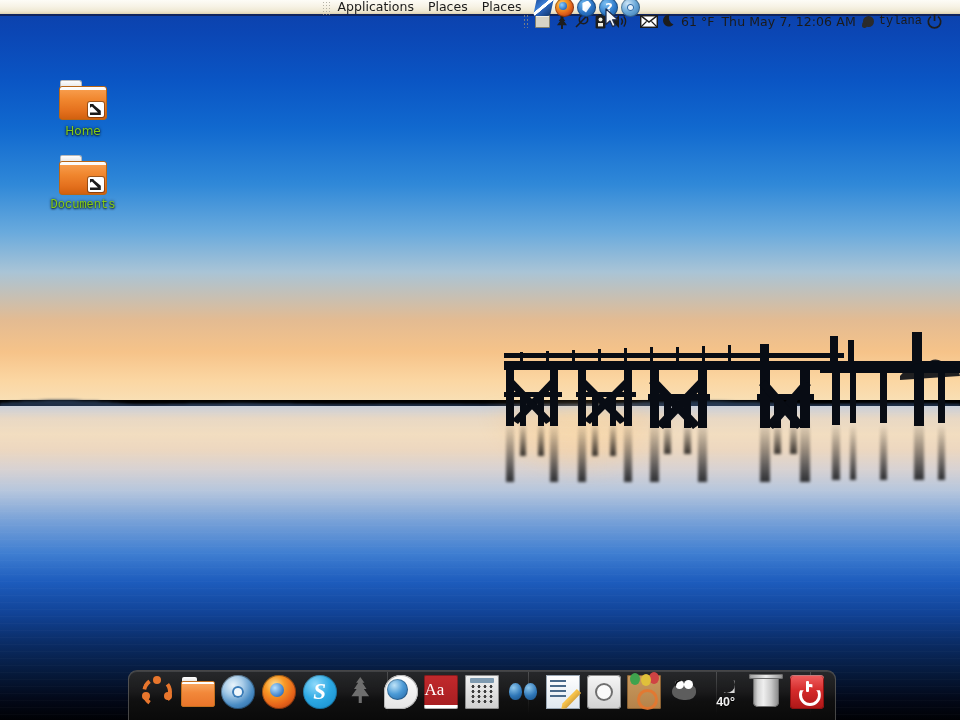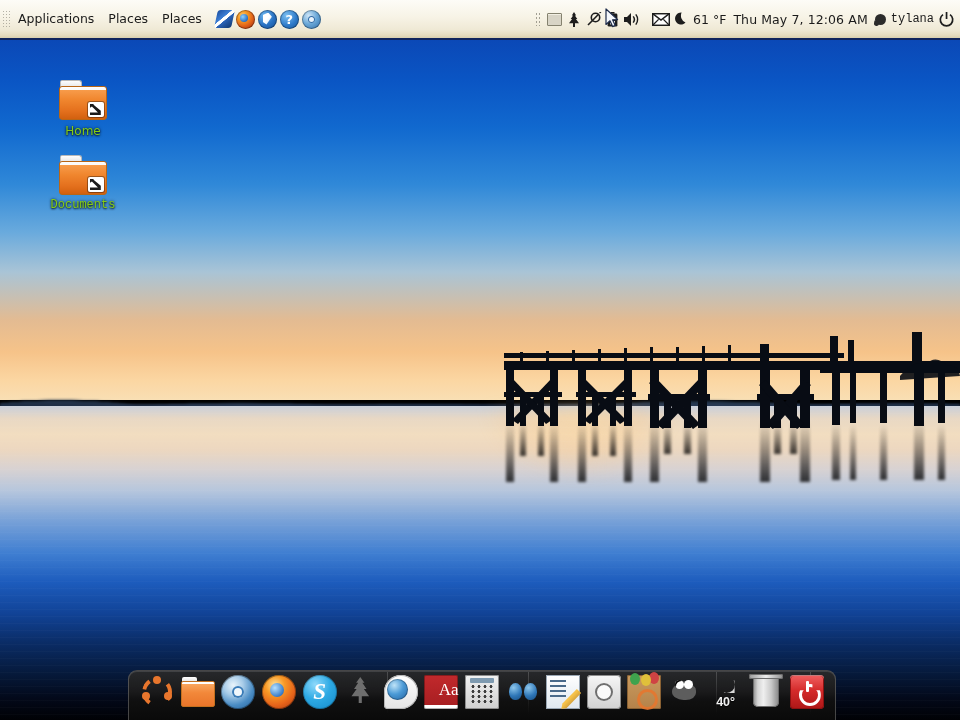--- a/index.html
+++ b/index.html
@@ -74,26 +74,27 @@
     background:radial-gradient(ellipse 130px 100px at 50% 0%,
       rgba(255,214,150,0.55) 0%, rgba(255,200,130,0.25) 45%, rgba(255,190,120,0) 75%);
     filter:blur(6px);
   }
 
   
   #pier { position:absolute; left:0; top:0; width:960px; height:720px; pointer-events:none; }
 
   
   #top-panel {
-    position:absolute; left:0; top:0; width:960px; height:40px;
+    position:absolute; left:0; top:0; width:960px; height:16px;
     background:linear-gradient(to bottom,#fdfcf7 0%,#f7f3e6 45%,#efe9d5 78%,#e6dcc0 92%,#d9cfae 100%);
     border-bottom:2px solid #10245c;
     display:flex; align-items:center;
     font-size:12.5px; color:#1b1b1b;
     z-index:50;
+    flex-direction:column;
   }
   .panel-grip {
     width:9px; height:18px; margin-left:2px;
     background-image:radial-gradient(circle, #9d9a8e 0.8px, transparent 1px);
     background-size:3px 3px; opacity:.75;
   }
   .menu-item {
     padding:3px 7px; cursor:default; line-height:16px;
     font-size:12.5px; white-space:nowrap;
   }
@@ -128,21 +129,21 @@
   }
   .lnch-chromium {
     background:radial-gradient(circle at 35% 30%,#cfe6f7 0%,#6ba9d9 45%,#2d6ba8 100%);
     box-shadow:inset 0 0 0 1px rgba(0,0,0,.3);
   }
   .lnch-chromium::after{
     content:""; position:absolute; left:6px; top:6px; width:7px; height:7px; border-radius:50%;
     background:#e9f3fb; box-shadow:inset 0 0 0 1px #2d6ba8;
   }
 
-  #panel-right { margin-left:auto; display:flex; align-items:center; gap:5px; padding-right:6px; height:100%; }
+  #panel-right { margin-left:auto; display:flex; align-items:center; gap:5px; padding-right:18px; height:100%; }
   .tray-grip {
     width:7px; height:14px;
     background-image:radial-gradient(circle,#8d8a7e 0.7px, transparent 1px);
     background-size:3px 4px; opacity:.8;
   }
   .tray-icon { display:flex; align-items:center; justify-content:center; height:20px; }
   .win-box { width:15px; height:13px; background:#d8d4c6; border:1px solid #85826f; border-radius:1px;
              box-shadow:inset 0 1px 0 #f2efe3; }
   .clock { font-size:12.5px; white-space:nowrap; padding:0 2px; letter-spacing:.1px; }
   .temp { font-size:12.5px; white-space:nowrap; }
@@ -265,21 +266,21 @@
   }
   .di-globechat::after{
     content:""; position:absolute; left:3px; top:4px; width:21px; height:21px; border-radius:50%;
     background:radial-gradient(circle at 35% 30%,#bfe3f7 0%,#4b9ad6 45%,#1f5f9e 100%);
     box-shadow:inset 0 0 0 1px rgba(0,0,0,.25);
   }
   .di-dict {
     background:linear-gradient(to bottom,#c2292c 0%,#a81f22 88%, #ffffff 88%, #ffffff 100%);
     border-radius:2px; box-shadow:inset 0 0 0 1px rgba(0,0,0,.3);
     color:#fff; font-family:"Liberation Serif", serif; font-size:17px;
-    text-align:right; line-height:30px;
+    text-align:left; line-height:30px;
   }
   .di-calc {
     background:linear-gradient(to bottom,#f2f2f2,#cfcfcf);
     border-radius:2px; box-shadow:inset 0 0 0 1px #8e8e8e;
   }
   .di-calc::after{
     content:""; position:absolute; left:5px; top:9px; width:24px; height:20px;
     background-image:radial-gradient(circle,#3d3d3d 1.4px, transparent 1.6px);
     background-size:6px 5px;
   }

